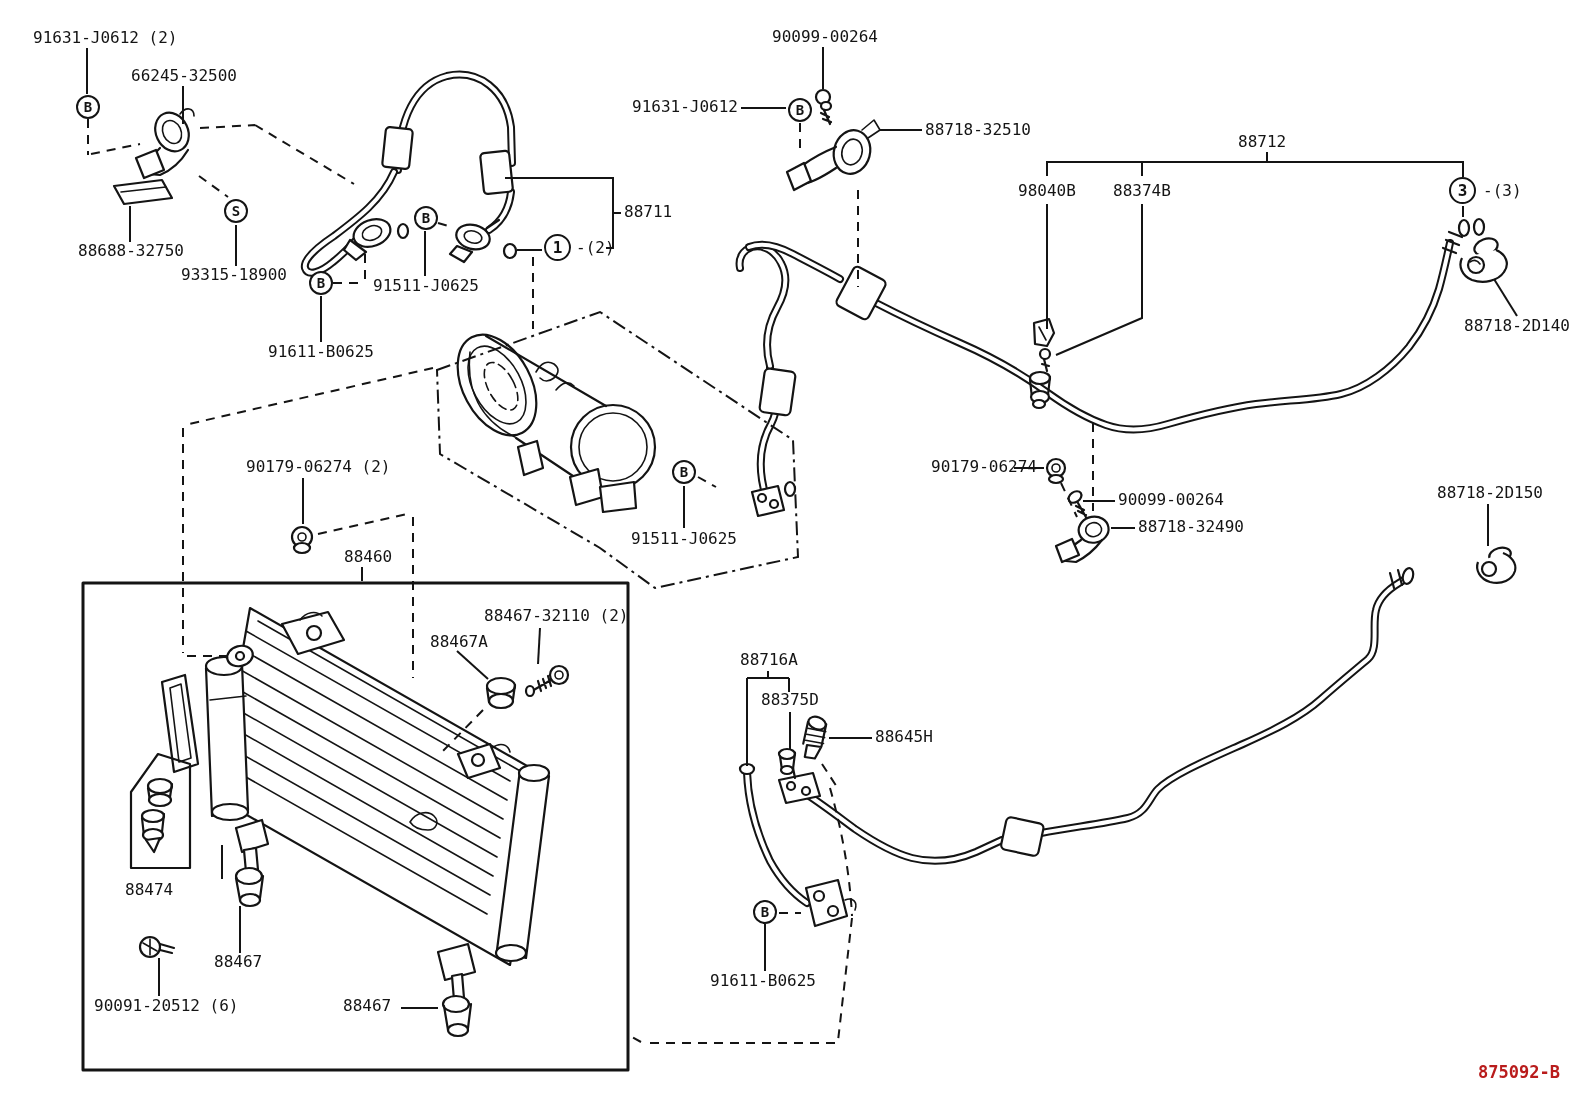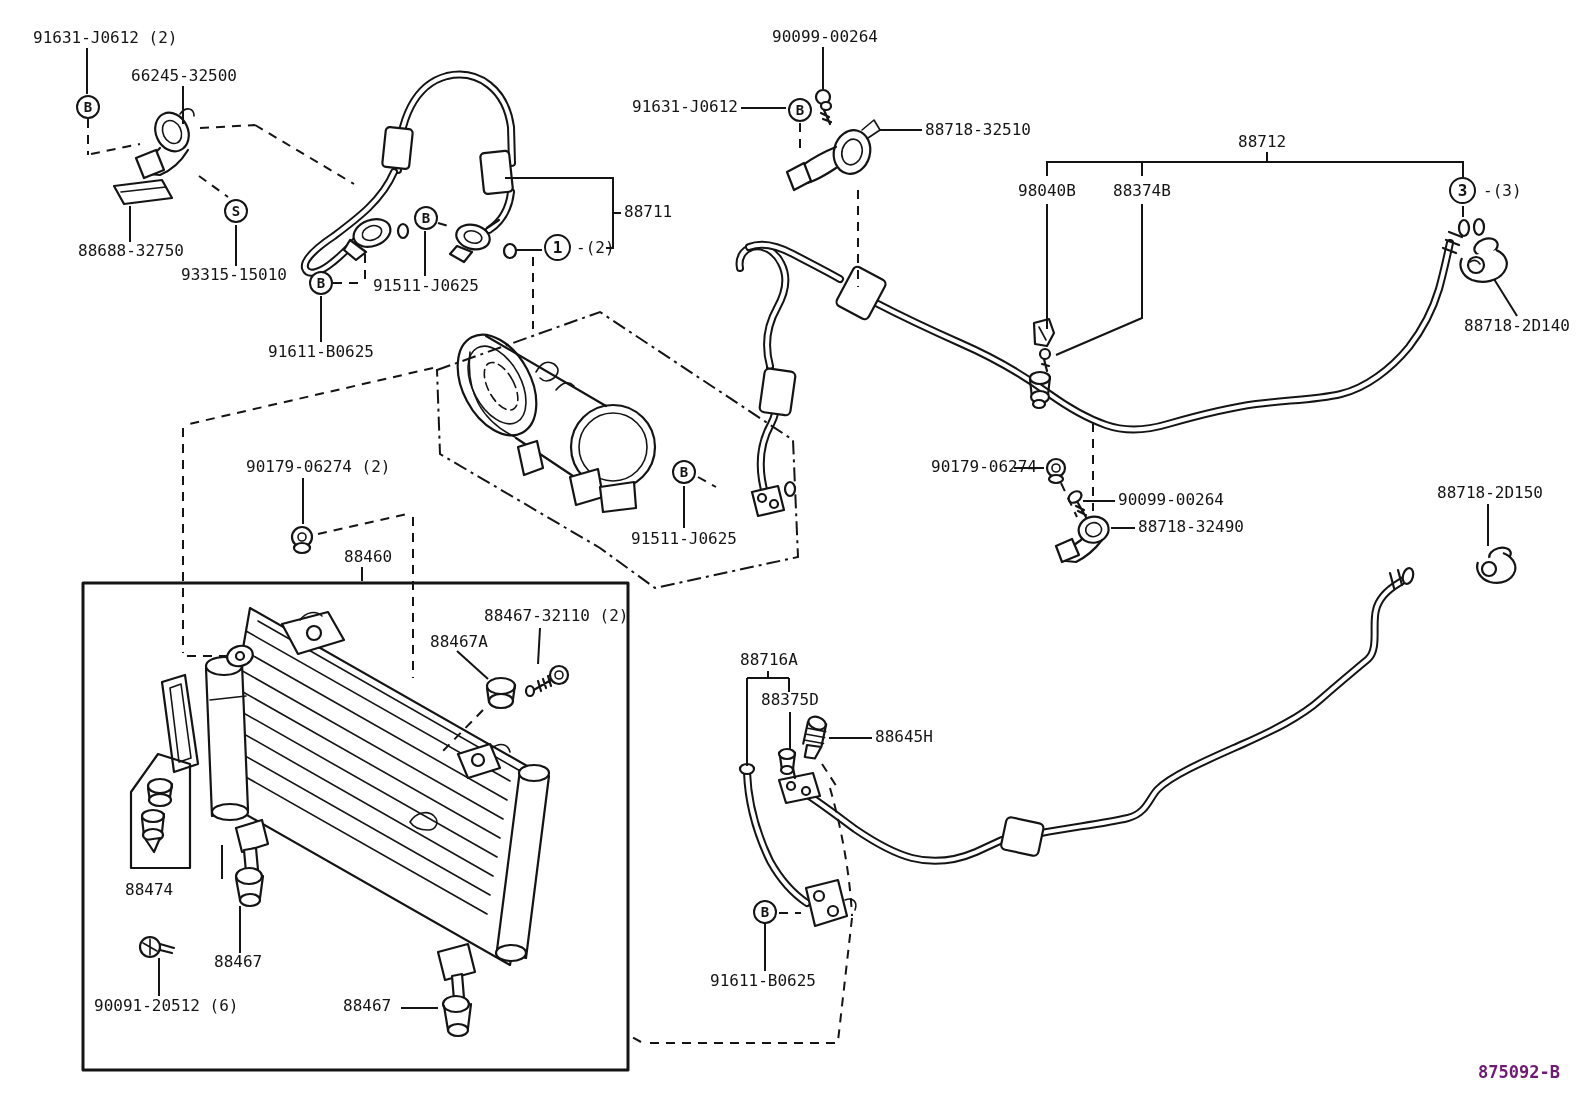--- a/index.html
+++ b/index.html
@@ -13,21 +13,21 @@
   .ld{fill:none;stroke:#141414;stroke-width:2;}
   .dsh{fill:none;stroke:#141414;stroke-width:2;stroke-dasharray:9 7;}
   .dshdot{fill:none;stroke:#141414;stroke-width:2;stroke-dasharray:14 5 3 5;}
   .tube{fill:none;stroke:#141414;stroke-width:8;stroke-linecap:round;stroke-linejoin:round;}
   .tube-in{fill:none;stroke:#ffffff;stroke-width:4;stroke-linecap:round;stroke-linejoin:round;}
   .lbl{position:absolute;font-weight:400;font-size:16px;line-height:16px;color:#141414;white-space:pre;}
   .co{position:absolute;box-sizing:border-box;width:24px;height:24px;border:2.5px solid #141414;
       border-radius:50%;background:#fff;display:flex;align-items:center;justify-content:center;
       font-weight:700;font-size:14px;color:#141414;}
   .co.num{width:27px;height:27px;font-size:16px;}
-  .ref{position:absolute;font-weight:700;font-size:17px;color:#701a75;}
+  .ref{position:absolute;font-weight:700;font-size:17px;color:#b91c1c;}
 </style>
 </head>
 <body>
 
 <div id="canvas">
 
 <svg width="1592" height="1099" viewBox="0 0 1592 1099">
 
   <g>
     <rect x="83" y="583" width="545" height="487" class="ln thk"></rect>
@@ -363,21 +363,21 @@
     <path class="dsh" d="M 779,913 H 801"></path>
     <path class="dsh" d="M 698,477 L 716,487"></path>
     <path class="dsh" d="M 830,788 C 842,830 850,875 852,916"></path>
     <path class="dsh" d="M 852,918 L 838,1041 M 835,1043 H 643 M 641,1042 L 628,1035"></path>
   </g>
 </svg>
 
   <div class="lbl" style="left:33px;top:30px">91631-J0612 (2)</div>
   <div class="lbl" style="left:131px;top:68px">66245-32500</div>
   <div class="lbl" style="left:78px;top:243px">88688-32750</div>
-  <div class="lbl" style="left:181px;top:267px">93315-15010</div>
+  <div class="lbl" style="left:181px;top:267px">93315-18900</div>
   <div class="lbl" style="left:373px;top:278px">91511-J0625</div>
   <div class="lbl" style="left:268px;top:344px">91611-B0625</div>
   <div class="lbl" style="left:624px;top:204px">88711</div>
   <div class="lbl" style="left:772px;top:29px">90099-00264</div>
   <div class="lbl" style="left:632px;top:99px">91631-J0612</div>
   <div class="lbl" style="left:925px;top:122px">88718-32510</div>
   <div class="lbl" style="left:1238px;top:134px">88712</div>
   <div class="lbl" style="left:1018px;top:183px">98040B</div>
   <div class="lbl" style="left:1113px;top:183px">88374B</div>
   <div class="lbl" style="left:1464px;top:318px">88718-2D140</div>

